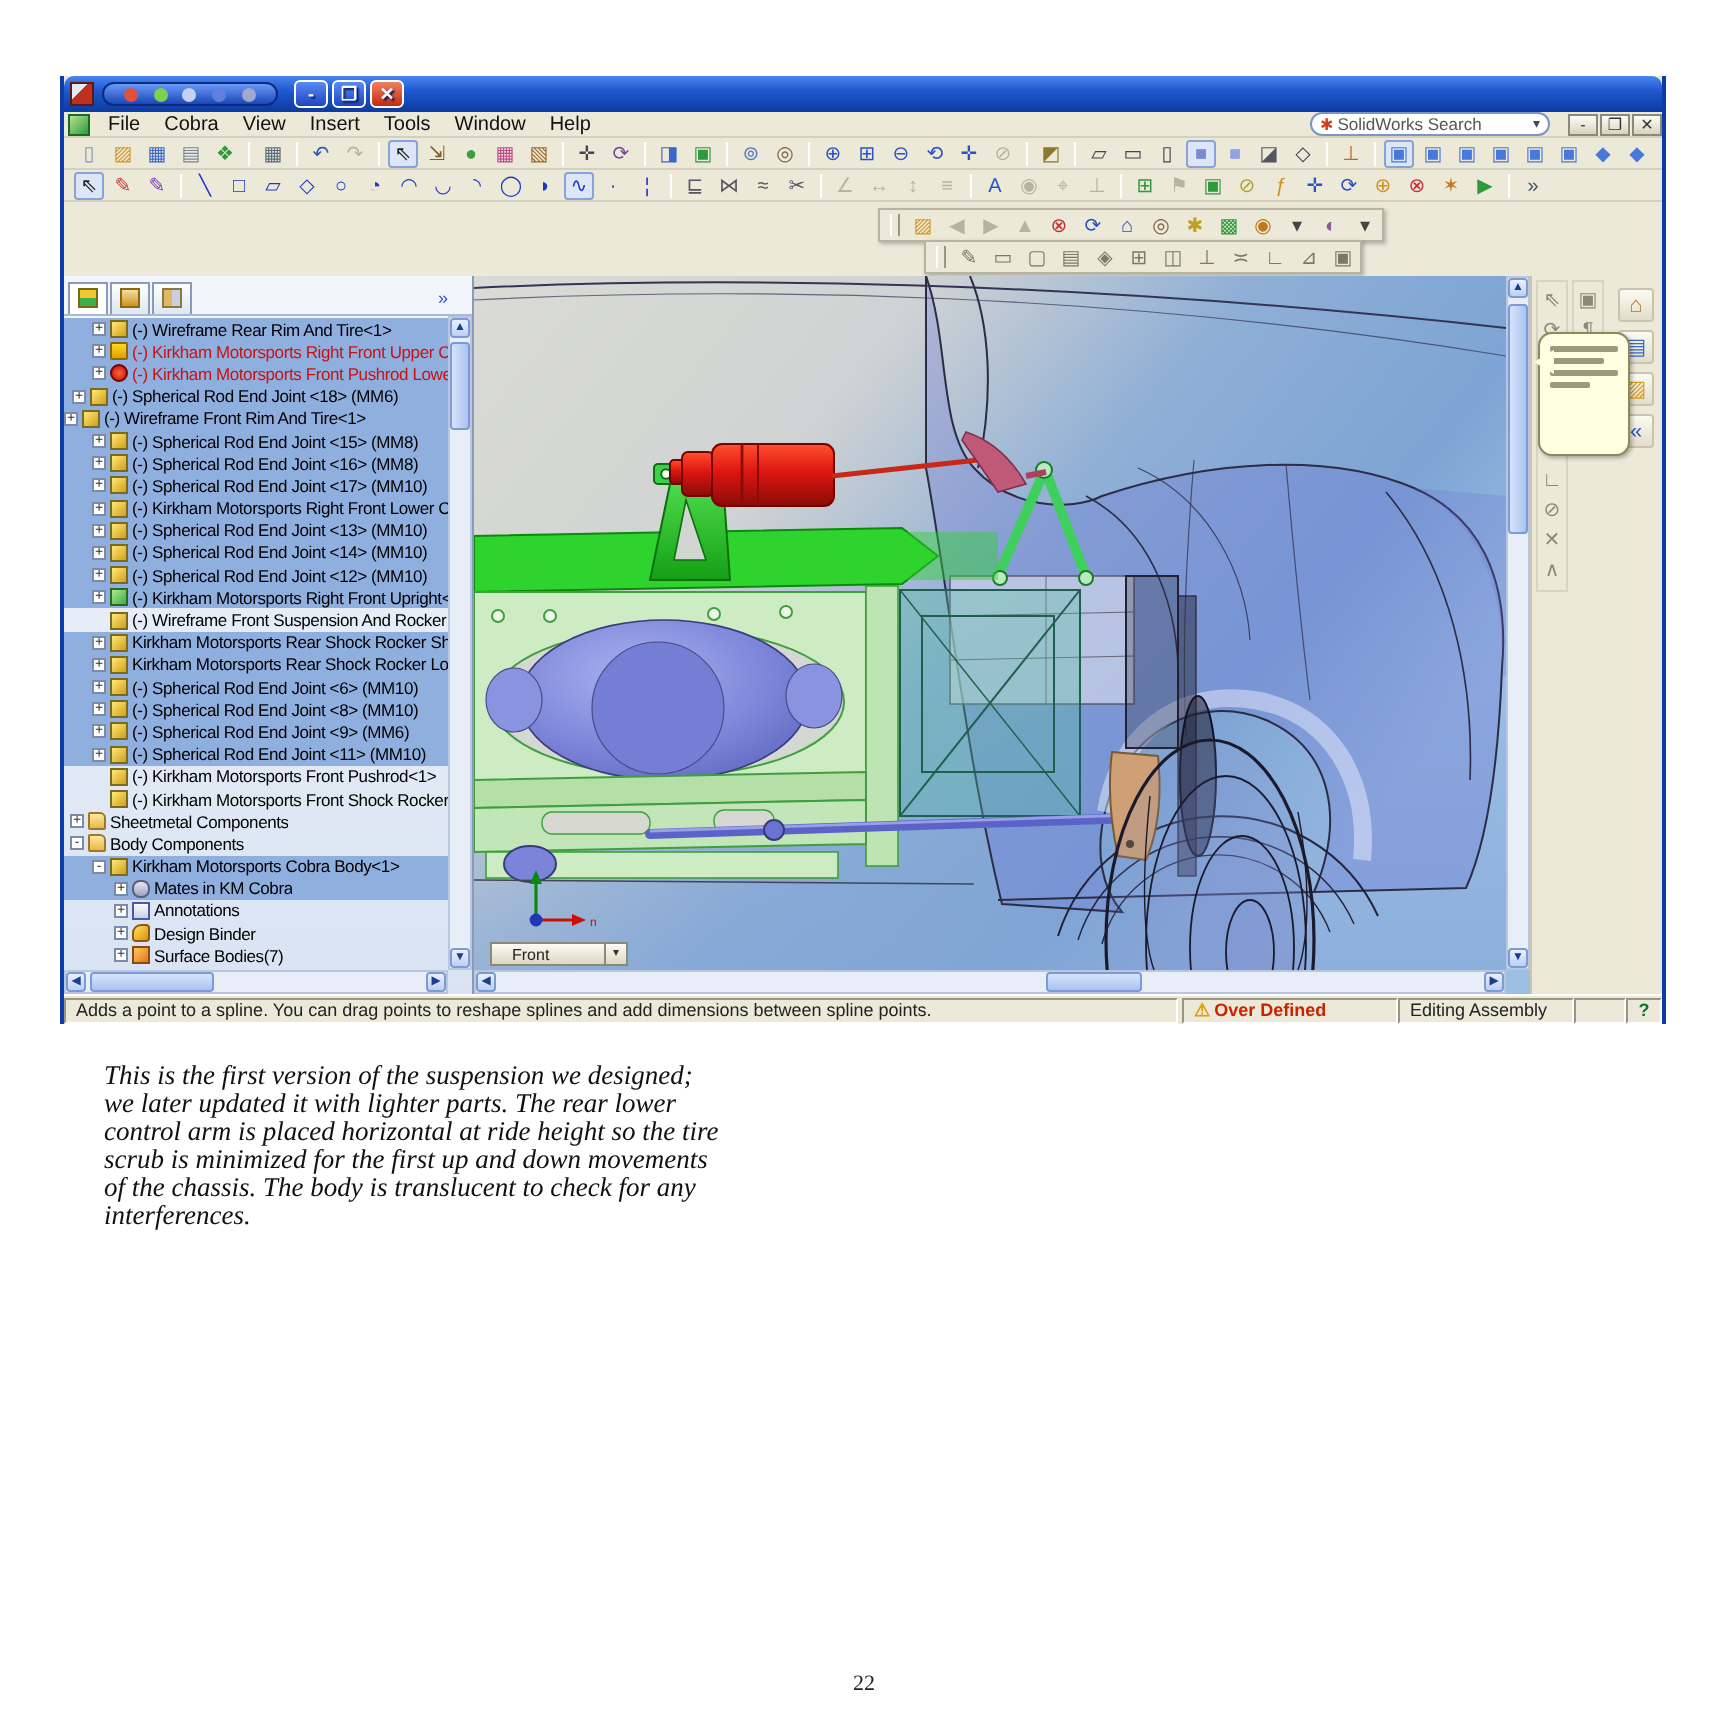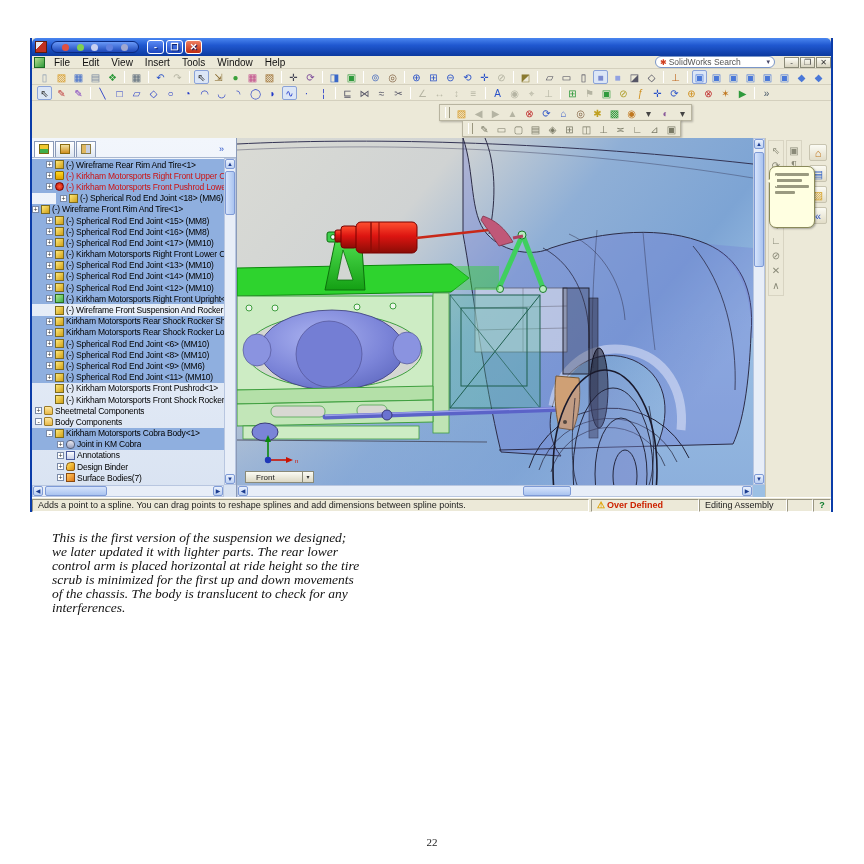--- a/index.html
+++ b/index.html
@@ -122,21 +122,21 @@
       <i style="background:#a0a8d0"></i>
     </span>
     <span class="wbtn b">-</span>
     <span class="wbtn b">❐</span>
     <span class="wbtn r">✕</span>
   </div>
 
   <div class="menubar">
     <span class="childicon"></span>
     <span class="menu-item">File</span>
-    <span class="menu-item">Edit</span>
+    <span class="menu-item">Cobra</span>
     <span class="menu-item">View</span>
     <span class="menu-item">Insert</span>
     <span class="menu-item">Tools</span>
     <span class="menu-item">Window</span>
     <span class="menu-item">Help</span>
     <span class="mspacer"></span>
     <span class="searchbox">
       <span class="sico">✱</span>
       <span>SolidWorks Search</span>
       <span class="sdd">▾</span>
@@ -309,21 +309,21 @@
           <div class="trow sel" style="padding-left: 14px;">
             <span class="texp">+</span>
             <span class="tic tic-warn"></span>
             <span class="tlabel red">(-) Kirkham Motorsports Right Front Upper C</span>
           </div>
           <div class="trow sel" style="padding-left: 14px;">
             <span class="texp">+</span>
             <span class="tic tic-err"></span>
             <span class="tlabel red">(-) Kirkham Motorsports Front Pushrod Lower</span>
           </div>
-          <div class="trow sel" style="padding-left: 4px; margin-left: 24px;">
+          <div class="trow sel" style="padding-left: 4px;">
             <span class="texp">+</span>
             <span class="tic tic-part"></span>
             <span class="tlabel">(-) Spherical Rod End Joint &lt;18&gt; (MM6)</span>
           </div>
           <div class="trow sel" style="">
             <span class="texp">+</span>
             <span class="tic tic-part"></span>
             <span class="tlabel">(-) Wireframe Front Rim And Tire&lt;1&gt;</span>
           </div>
           <div class="trow sel" style="padding-left: 14px;">
@@ -422,21 +422,21 @@
             <span class="tlabel">Body Components</span>
           </div>
           <div class="trow sel" style="padding-left: 14px;">
             <span class="texp">-</span>
             <span class="tic tic-part"></span>
             <span class="tlabel">Kirkham Motorsports Cobra Body&lt;1&gt;</span>
           </div>
           <div class="trow sel" style="padding-left: 25px;">
             <span class="texp">+</span>
             <span class="tic tic-mates"></span>
-            <span class="tlabel">Joint in KM Cobra</span>
+            <span class="tlabel">Mates in KM Cobra</span>
           </div>
           <div class="trow" style="padding-left: 25px;">
             <span class="texp">+</span>
             <span class="tic tic-ann"></span>
             <span class="tlabel">Annotations</span>
           </div>
           <div class="trow" style="padding-left: 25px;">
             <span class="texp">+</span>
             <span class="tic tic-binder"></span>
             <span class="tlabel">Design Binder</span>

